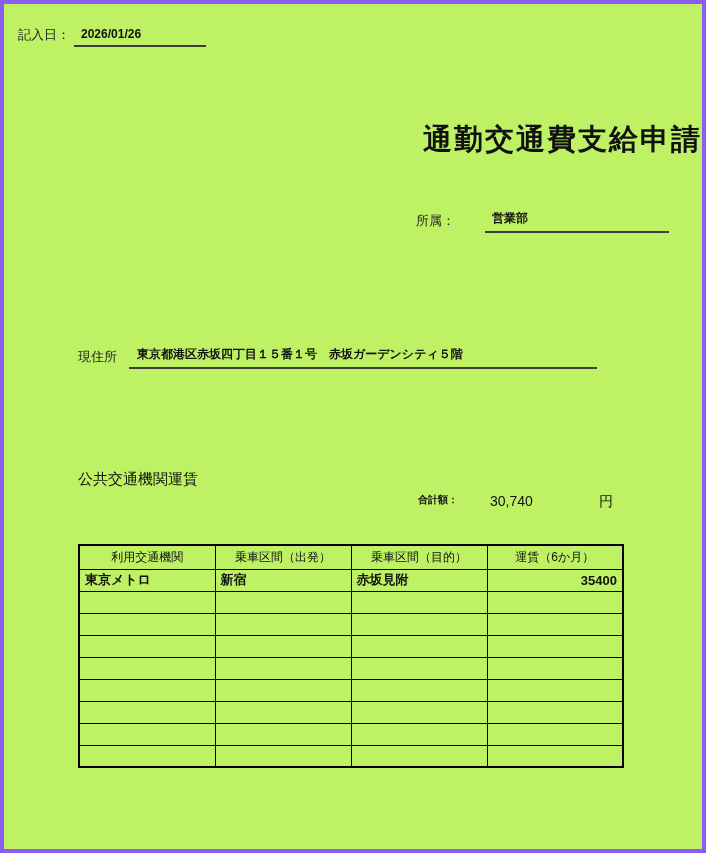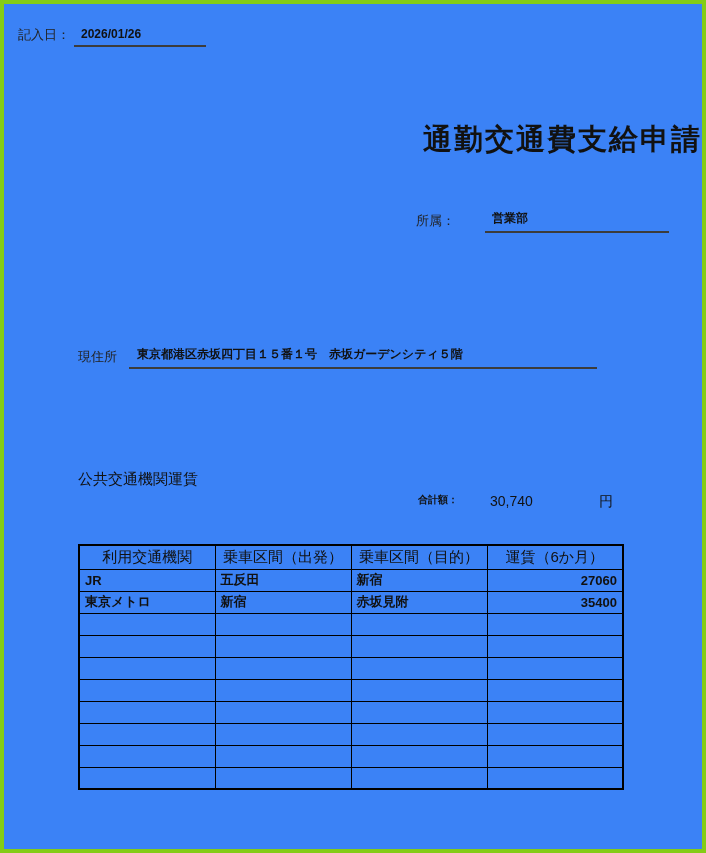--- a/index.html
+++ b/index.html
@@ -5,22 +5,22 @@
   * { margin: 0; padding: 0; box-sizing: border-box; }
   html, body { background: #ffffff; }
   body {
     font-family: "Liberation Sans", "DejaVu Sans", sans-serif;
     color: #111111;
   }
   .page-frame {
     position: relative;
     width: 706px;
     height: 853px;
-    background: #3b82f6;
-    border: 4px solid #84cc16;
+    background: #bef264;
+    border: 4px solid #8b5cf6;
     overflow: hidden;
   }
   
   .date-row {
     position: absolute;
     left: 14px;
     top: 22px;
     display: flex;
     align-items: flex-end;
   }
@@ -110,21 +110,21 @@
     width: 546px;
     border-collapse: collapse;
     table-layout: fixed;
   }
   .fare-table, .fare-table th, .fare-table td {
     border: 1px solid #000000;
   }
   .fare-table { border: 2px solid #000000; }
   .fare-table th {
     height: 24px;
-    font-size: 15px;
+    font-size: 12px;
     font-weight: normal;
     text-align: center;
     vertical-align: middle;
     color: #111111;
     padding: 1px 2px;
   }
   .fare-table td {
     height: 22px;
     font-size: 13px;
     font-weight: bold;
@@ -169,26 +169,20 @@
     <thead>
       <tr>
           <th>利用交通機関</th>
           <th>乗車区間（出発）</th>
           <th>乗車区間（目的）</th>
           <th>運賃（6か月）</th>
         </tr>
     </thead>
     <tbody>
         <tr>
-          <td>JR</td>
-          <td>五反田</td>
-          <td>新宿</td>
-          <td class="num">27060</td>
-        </tr>
-        <tr>
           <td>東京メトロ</td>
           <td>新宿</td>
           <td>赤坂見附</td>
           <td class="num">35400</td>
         </tr>
         <tr>
           <td></td>
           <td></td>
           <td></td>
           <td class="num"></td>

